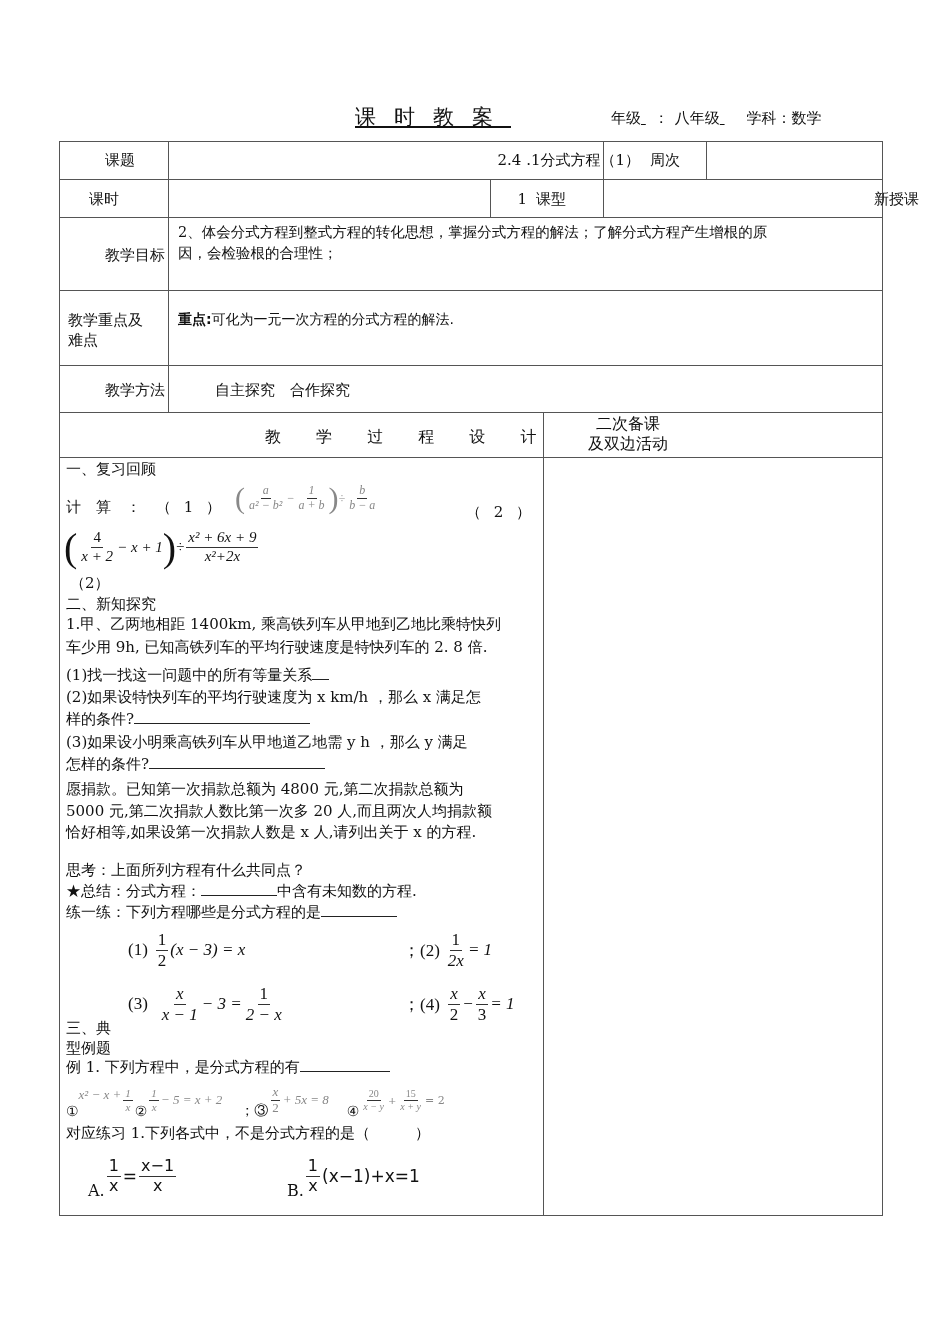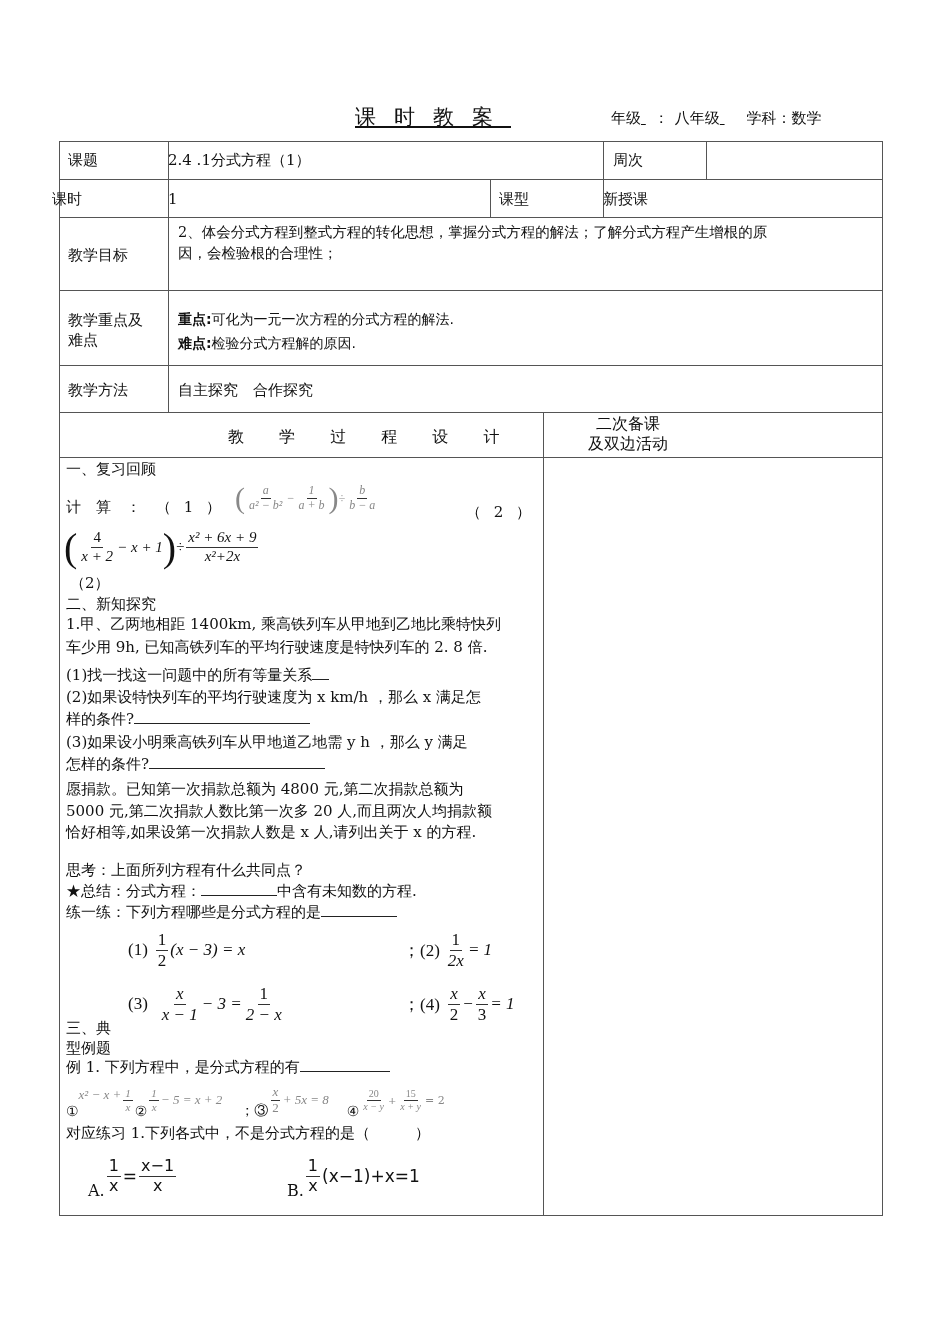--- a/index.html
+++ b/index.html
@@ -4,22 +4,22 @@
 <style>
   html, body { margin:0; padding:0; background:#ffffff; }
   body { width:950px; height:1344px; position:relative; font-family:"DejaVu Serif","Liberation Serif",serif; color:#111; overflow:hidden; }
   .abs { position:absolute;text-decoration:underline; }
   .title { left:355px; top:103px; font-size:21px; letter-spacing:18px; white-space:nowrap; }
   .meta { left:611px; top:109px; font-size:15px; white-space:nowrap; }
   .meta span { display:inline-block;text-align:center; }
   
   .hl { position:absolute; height:1px; background:#555; }
   .vl { position:absolute; width:1px; background:#555; }
-  .cell { position:absolute; font-size:15px; white-space:nowrap; }
-  .cell.c { text-align:left; }
+  .cell { position:absolute; font-size:15px; white-space:nowrap;margin-left:37px; }
+  .cell.c { text-align:right; }
   .txt { position:absolute; font-size:15px; line-height:22px; }
   .math { font-family:"Liberation Serif","DejaVu Serif",serif; font-style:italic; }
   .frac { display:inline-flex; flex-direction:column; align-items:center; vertical-align:middle; margin:0 2px; }
   .frac .n { border-bottom:1px solid #333; padding:0 2px; line-height:1.15; }
   .frac .d { padding:0 2px; line-height:1.15; }
   .gray { color:#888; }
   .paren { font-size:30px; font-style:normal; vertical-align:middle; font-weight:200; }
   .blank { display:inline-block; border-bottom:1px solid #222; height:14px; vertical-align:baseline; }
   .row { position:absolute; white-space:nowrap; display:flex; align-items:center; }
 </style>
@@ -67,21 +67,20 @@
   <div>2、体会分式方程到整式方程的转化思想，掌握分式方程的解法；了解分式方程产生增根的原</div>
   <div>因，会检验根的合理性；</div>
 </div>
 
 <div class="txt" style="left:68px;top:310px;line-height:20px">
   <div>教学重点及</div>
   <div>难点</div>
 </div>
 <div class="txt" style="left:178px;top:307px;font-family:'DejaVu Sans','Liberation Sans',sans-serif;font-size:14px;line-height:24px">
   <div><span style="font-weight:bold">重点:</span><span>可化为一元一次方程的分式方程的解法.</span></div>
-  <div><span style="font-weight:bold">难点:</span><span>检验分式方程解的原因.</span></div>
 </div>
 
 <div class="cell" style="left:68px;top:381px">教学方法</div>
 <div class="cell" style="left:178px;top:381px">自主探究　合作探究</div>
 
 <div class="cell" style="left:228px;top:427px;letter-spacing:15px;font-size:16px">教 学 过 程 设 计</div>
 <div class="txt" style="left:543px;width:170px;top:414px;text-align:center;font-size:16px;line-height:20px">
   <div>二次备课</div>
   <div>及双边活动</div>
 </div>

